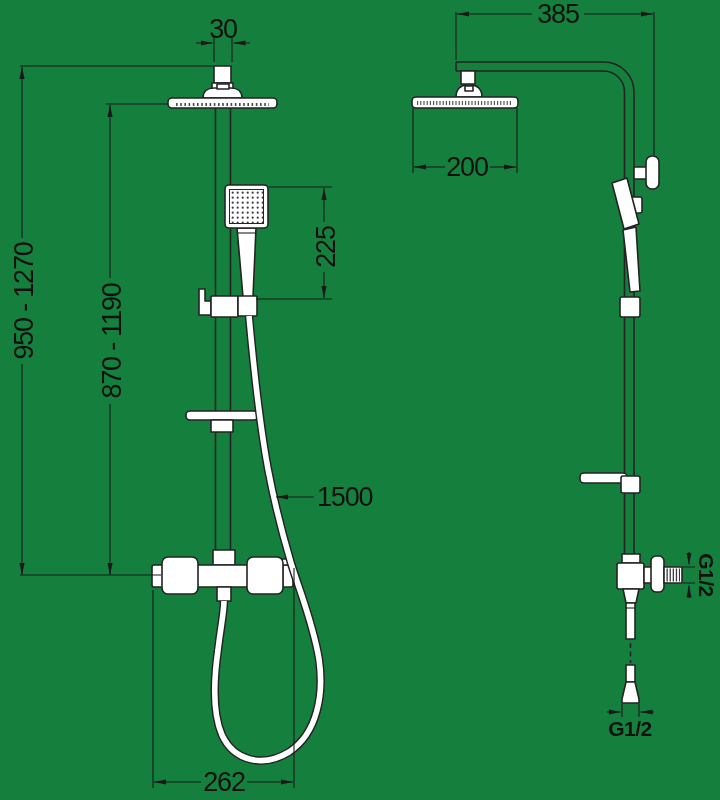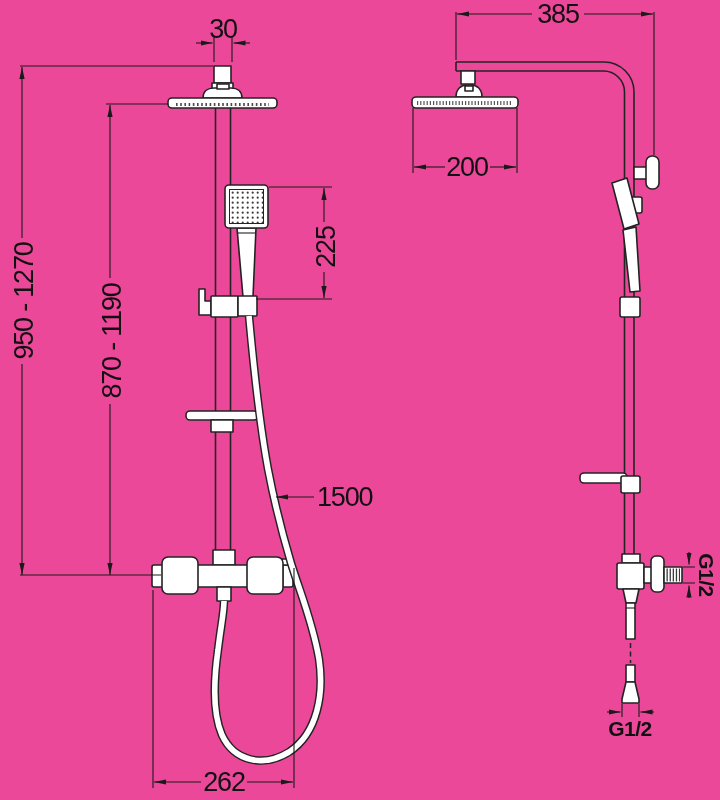--- a/index.html
+++ b/index.html
@@ -1,16 +1,16 @@
 <!DOCTYPE html>
 <html><head>
 <meta charset="utf-8">
 <style>
   html,body { margin:0; padding:0; background:#fff; }
-  .canvas { position:relative; width:720px; height:800px; background:#ec4899; overflow:hidden; }
+  .canvas { position:relative; width:720px; height:800px; background:#15803d; overflow:hidden; }
   svg { position:absolute; left:0; top:0; }
   .art  { stroke:#232323; stroke-width:1.6; fill:none; stroke-linejoin:round; stroke-linecap:butt; }
   .artf { stroke:#232323; stroke-width:1.6; fill:#ffffff; stroke-linejoin:round; }
   .thin { stroke:#232323; stroke-width:1.1; fill:none; }
   .dim  { stroke:#1a1a1a; stroke-width:1.1; fill:none; }
   .hoseO { stroke:#232323; stroke-width:8.5; fill:none; }
   .hoseI { stroke:#ffffff; stroke-width:5.6; fill:none; }
   .nozzle { stroke:#4a4a4a; stroke-width:3;   fill:none; stroke-dasharray:1.6 2.6; }
   .nozzle2{ stroke:#555555; stroke-width:4;   fill:none; stroke-dasharray:1.2 2; }
   .hatch { stroke:#3a3a3a; stroke-width:13; fill:none; stroke-dasharray:1.3 1.8; }

